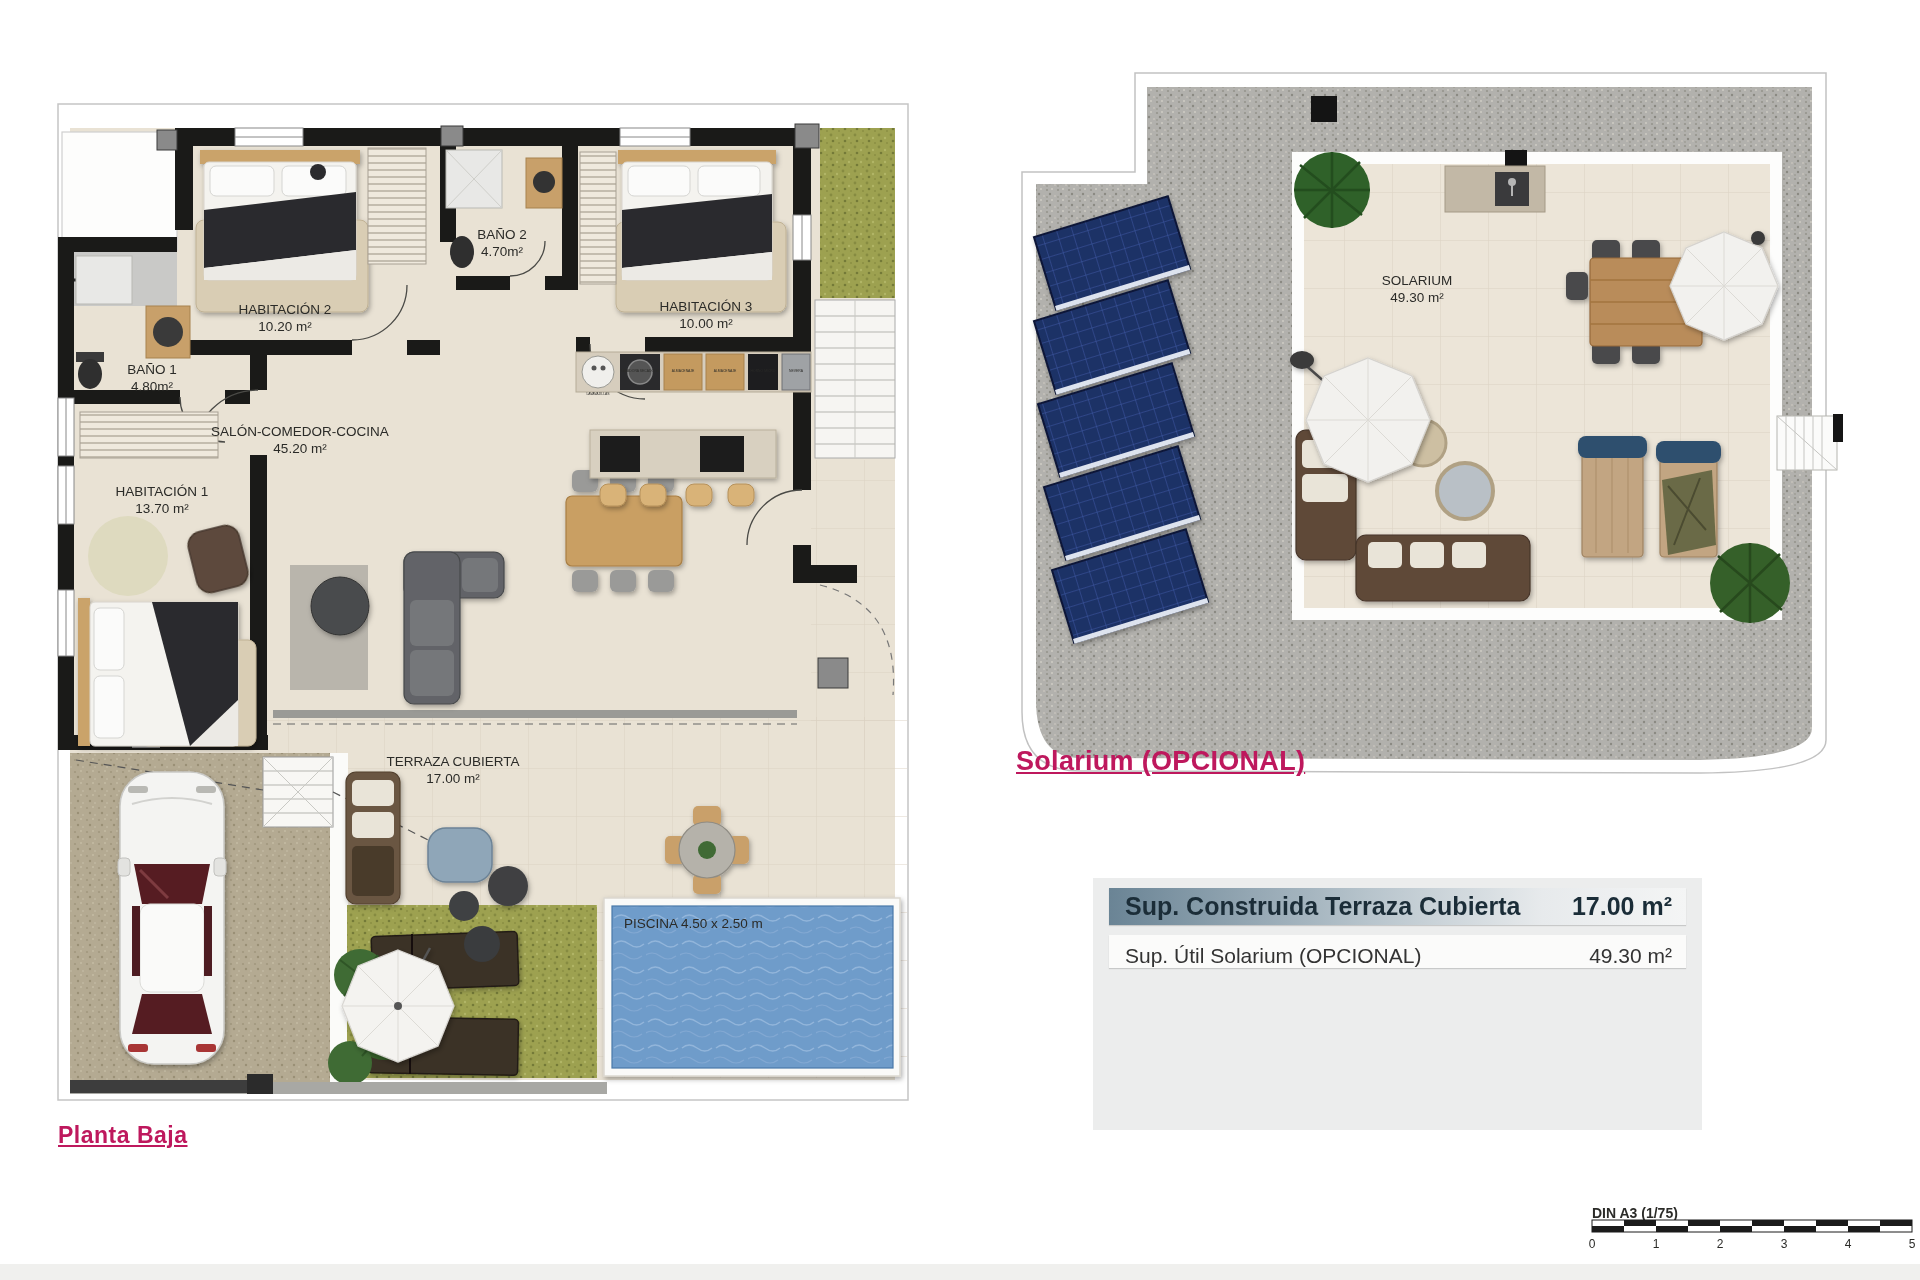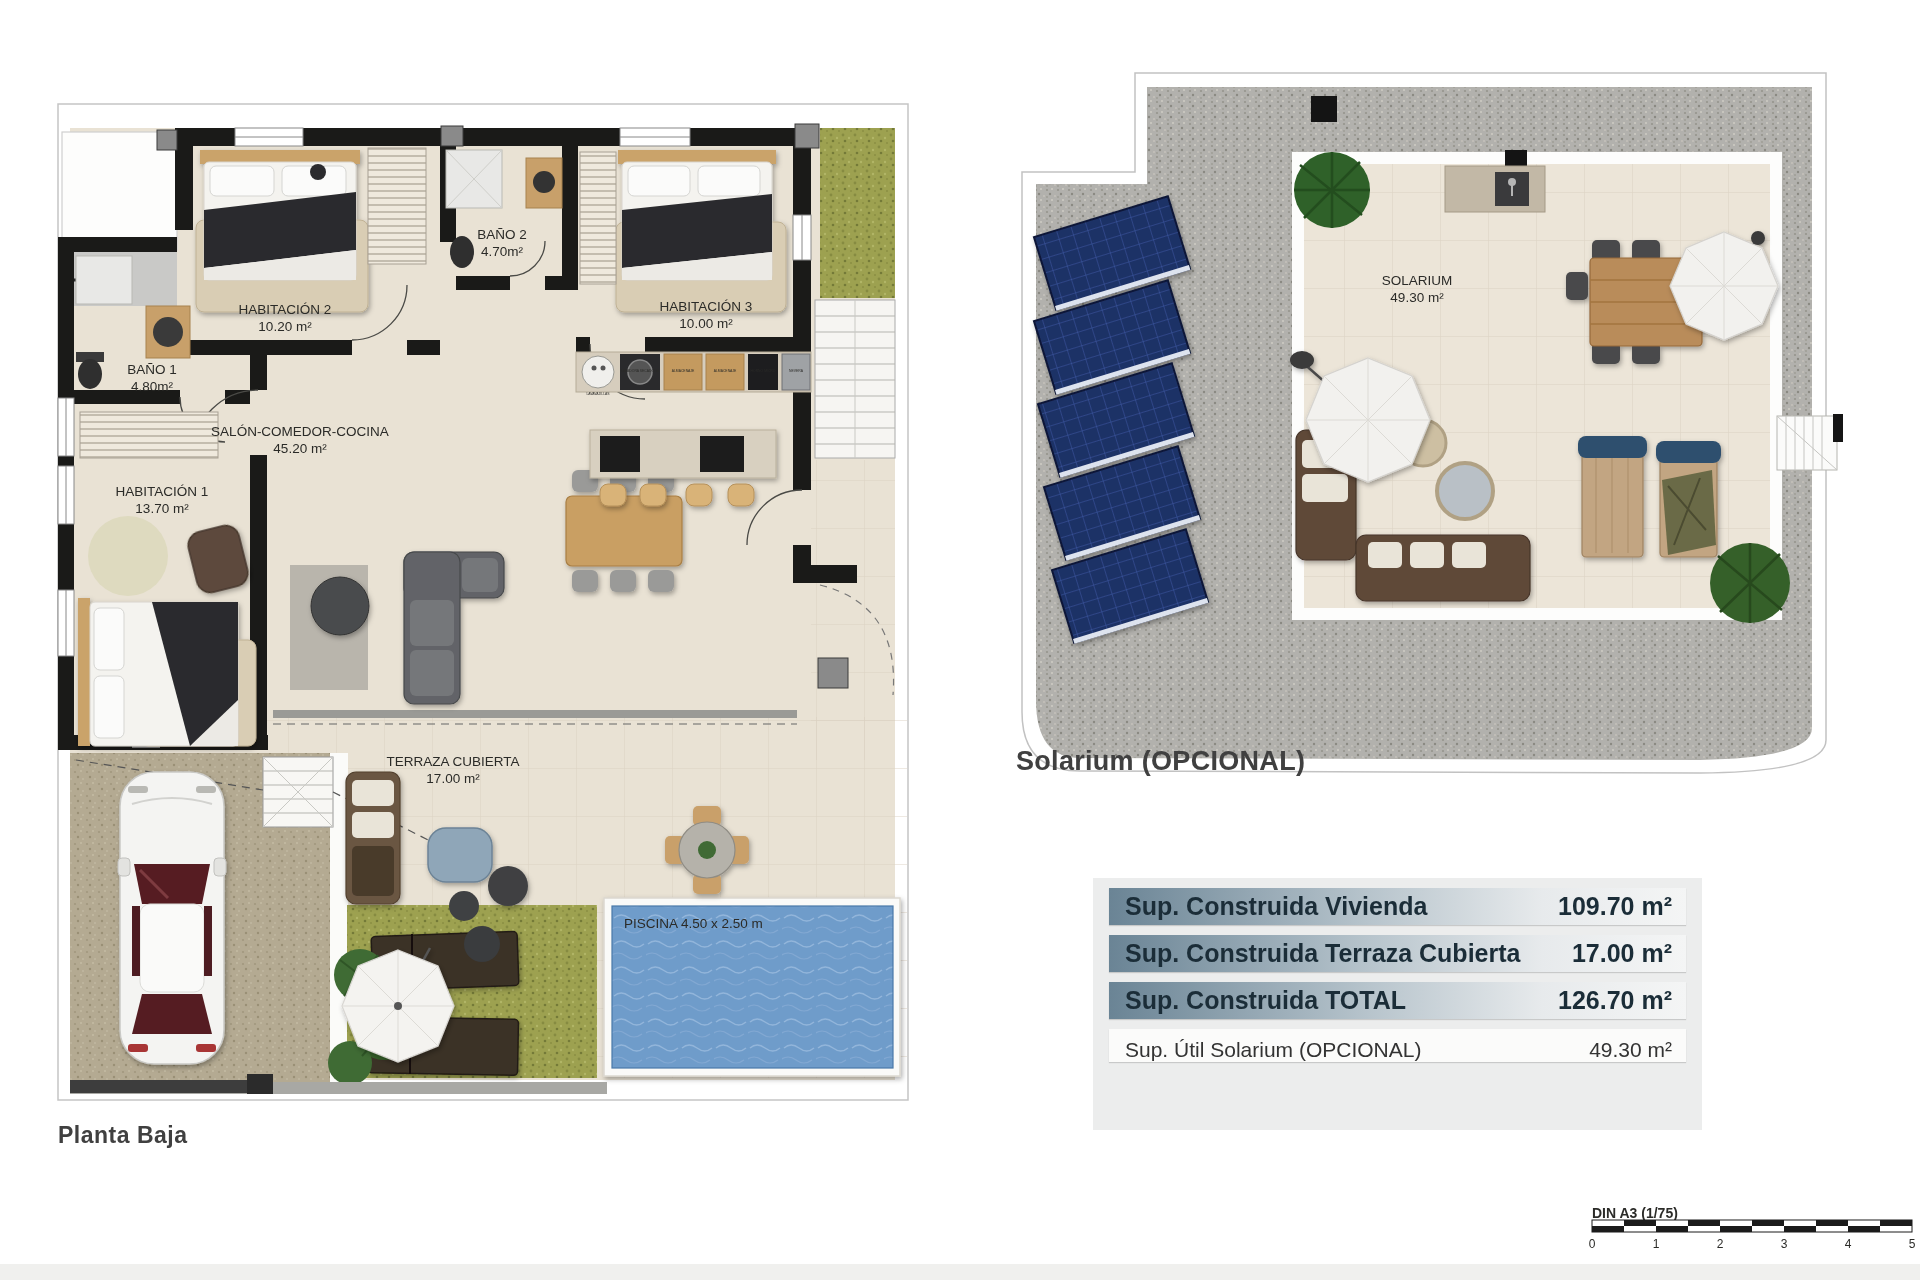--- a/index.html
+++ b/index.html
@@ -1,20 +1,20 @@
 <!DOCTYPE html>
 <html><head>
 <meta charset="utf-8">
 <style>
   html,body{margin:0;padding:0;background:#fff;}
   .stage{position:relative;width:1920px;height:1280px;background:#fff;overflow:hidden;
          font-family:"Liberation Sans",sans-serif;}
   .stage svg{position:absolute;left:0;top:0;}
   svg text{font-family:"Liberation Sans",sans-serif;fill:#2b2b28;}
-  .caption{position:absolute;font-weight:bold;color:#404040;}
+  .caption{position:absolute;font-weight:bold;color:#be185d;text-decoration:underline;}
   .caption-planta{left:58px;top:1122px;font-size:23px;letter-spacing:.5px;}
   .caption-solarium{left:1016px;top:746px;font-size:27px;letter-spacing:.3px;}
   .logo{position:absolute;left:876px;top:602px;width:148px;text-align:center;}
   .logo-top{display:flex;align-items:center;justify-content:center;height:40px;}
   .logo-bar{width:44px;height:20px;background:linear-gradient(to bottom,#f0cfa9,#e2a878);}
   .logo-name{font-size:31px;font-weight:bold;color:#676767;line-height:1.0;margin-top:-4px;}
   .logo-sub{font-size:19px;color:#ecaf7d;letter-spacing:3px;line-height:1.1;}
   .summary{position:absolute;left:1093px;top:878px;width:609px;height:252px;background:#eceded;}
   .summary-title{margin:14px 0 0 26px;font-size:47px;font-weight:bold;color:#3a535f;
                  letter-spacing:1px;text-shadow:1px 2px 2px rgba(0,0,0,.25);}
@@ -490,30 +490,22 @@
   </g>
   <rect x="0" y="1264" width="1920" height="16" fill="#f0f0ee"></rect>
 </svg>
 
 <div class="caption caption-planta">Planta Baja</div>
 <div class="caption caption-solarium">Solarium (OPCIONAL)</div>
 
 
 <div class="summary">
   <div class="srow">
-    <span>Sup. Construida Vivienda</span>
-    <span class="val">109.70 m²</span>
-  </div>
-  <div class="srow">
     <span>Sup. Construida Terraza Cubierta</span>
     <span class="val">17.00 m²</span>
-  </div>
-  <div class="srow">
-    <span>Sup. Construida TOTAL</span>
-    <span class="val">126.70 m²</span>
   </div>
   <div class="srow plain">
     <span>Sup. Útil Solarium (OPCIONAL)</span>
     <span class="val">49.30 m²</span>
   </div>
 </div>
 
 </div>
 
 </body></html>

